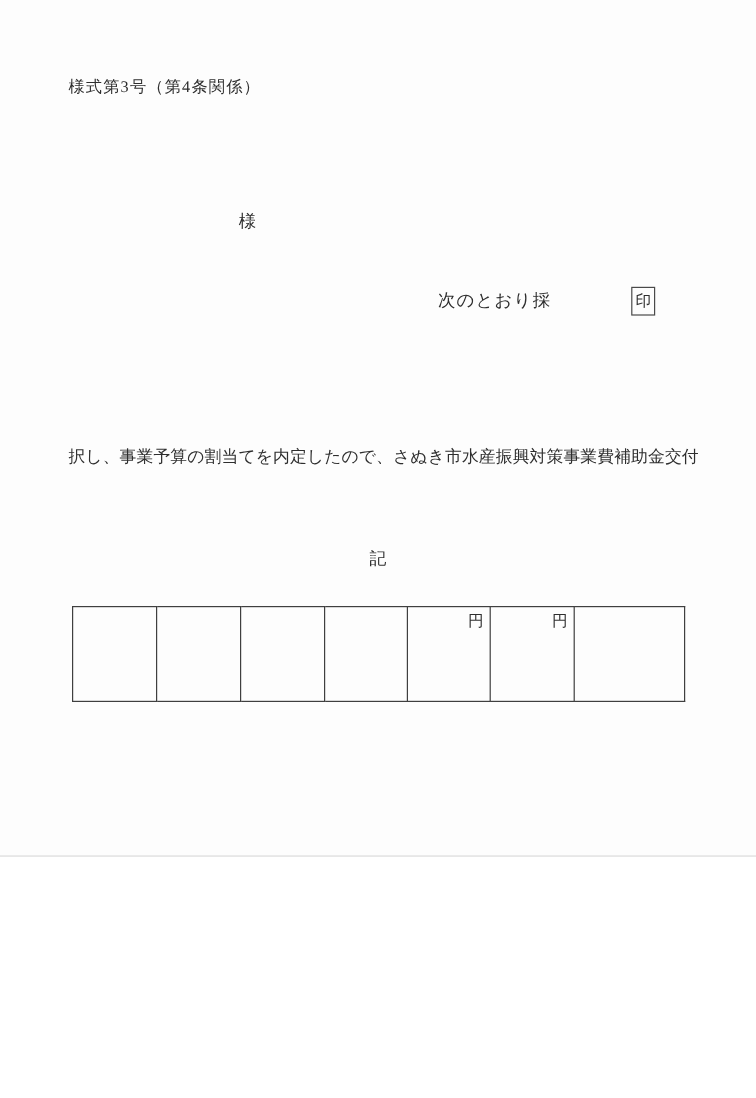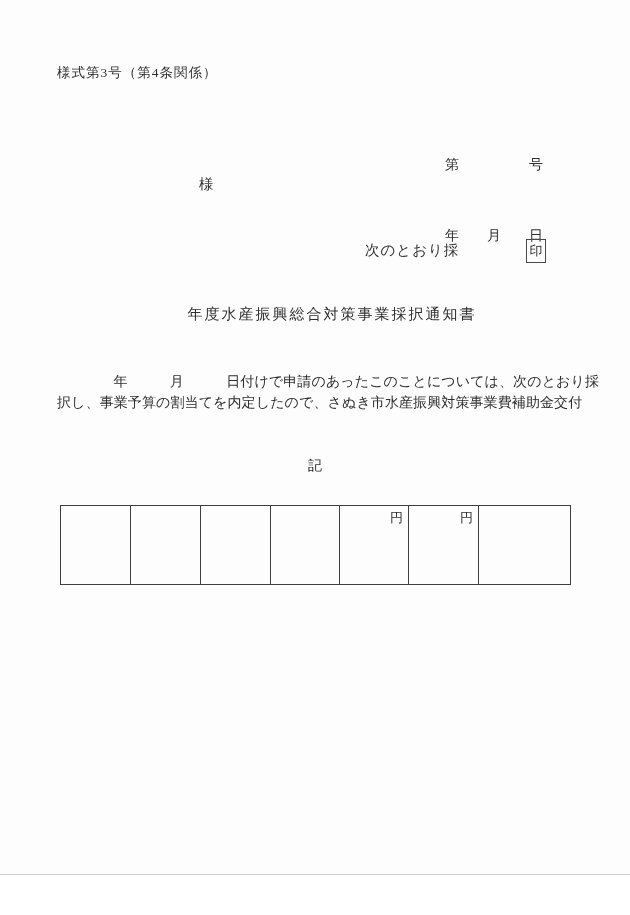--- a/index.html
+++ b/index.html
@@ -1,20 +1,20 @@
 <!DOCTYPE html>
 <html><head>
 <meta charset="utf-8">
 <style>
   * { margin: 0; padding: 0; box-sizing: border-box; }
   html, body { background: #ffffff; }
   .page {
     position: relative;
     width: 630px;
-    height: 875px;
+    height: 714px;
     margin: 0 auto;
     background: #fdfdfd;
     color: #2e2e2e;
     font-family: "Liberation Serif", "DejaVu Serif", serif;
     overflow: hidden;
   }
   .form-number {
     position: absolute;
     left: 57px; top: 64px;
     font-size: 13.5px;
@@ -109,37 +109,31 @@
     background: #cccccc;
   }
 </style>
 </head>
 <body>
 
 <div class="page">
 
   <div class="form-number">様式第3号（第4条関係）</div>
 
-  <div class="doc-number-block">
-    <div>第　　　　　号</div>
-    <div>年　　月　　日</div>
-  </div>
 
   <div class="addressee">様</div>
 
   <div class="sender">次のとおり採</div>
 
   <div class="seal-box">
     <span>印</span>
   </div>
 
-  <div class="doc-title">　　年度水産振興総合対策事業採択通知書</div>
 
   <div class="body-paragraph">
-    <div class="body-line">　　　　年　　　月　　　日付けで申請のあったこのことについては、次のとおり採</div>
     <div class="body-line">択し、事業予算の割当てを内定したので、さぬき市水産振興対策事業費補助金交付</div>
   </div>
 
   <div class="list-heading">記</div>
 
   <table class="notice-table">
     <colgroup>
       <col style="width:70px">
       <col style="width:70px">
       <col style="width:70px">

